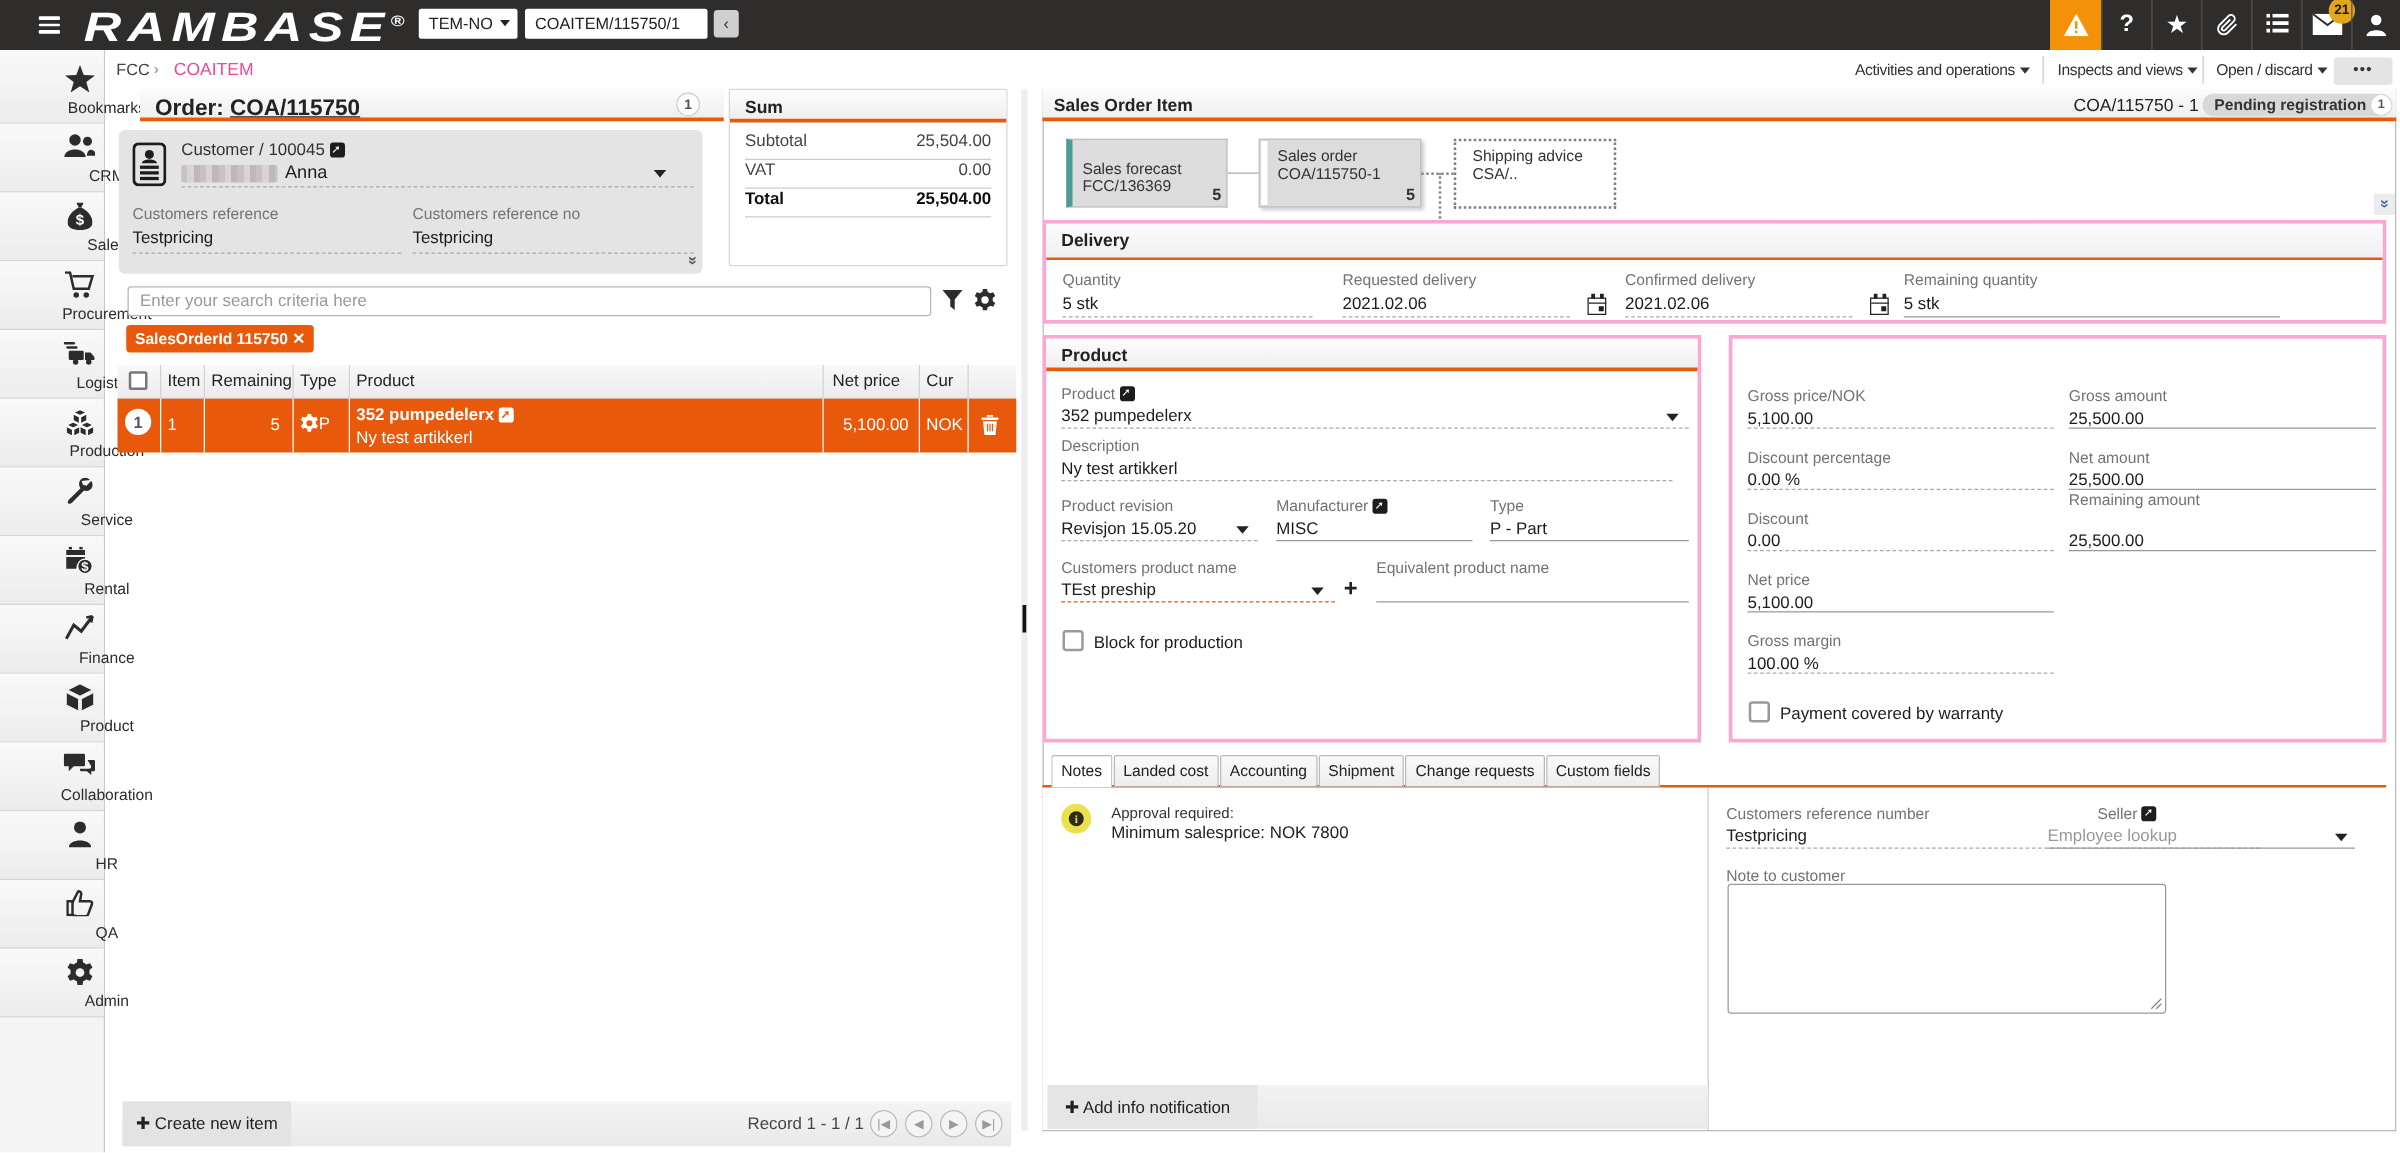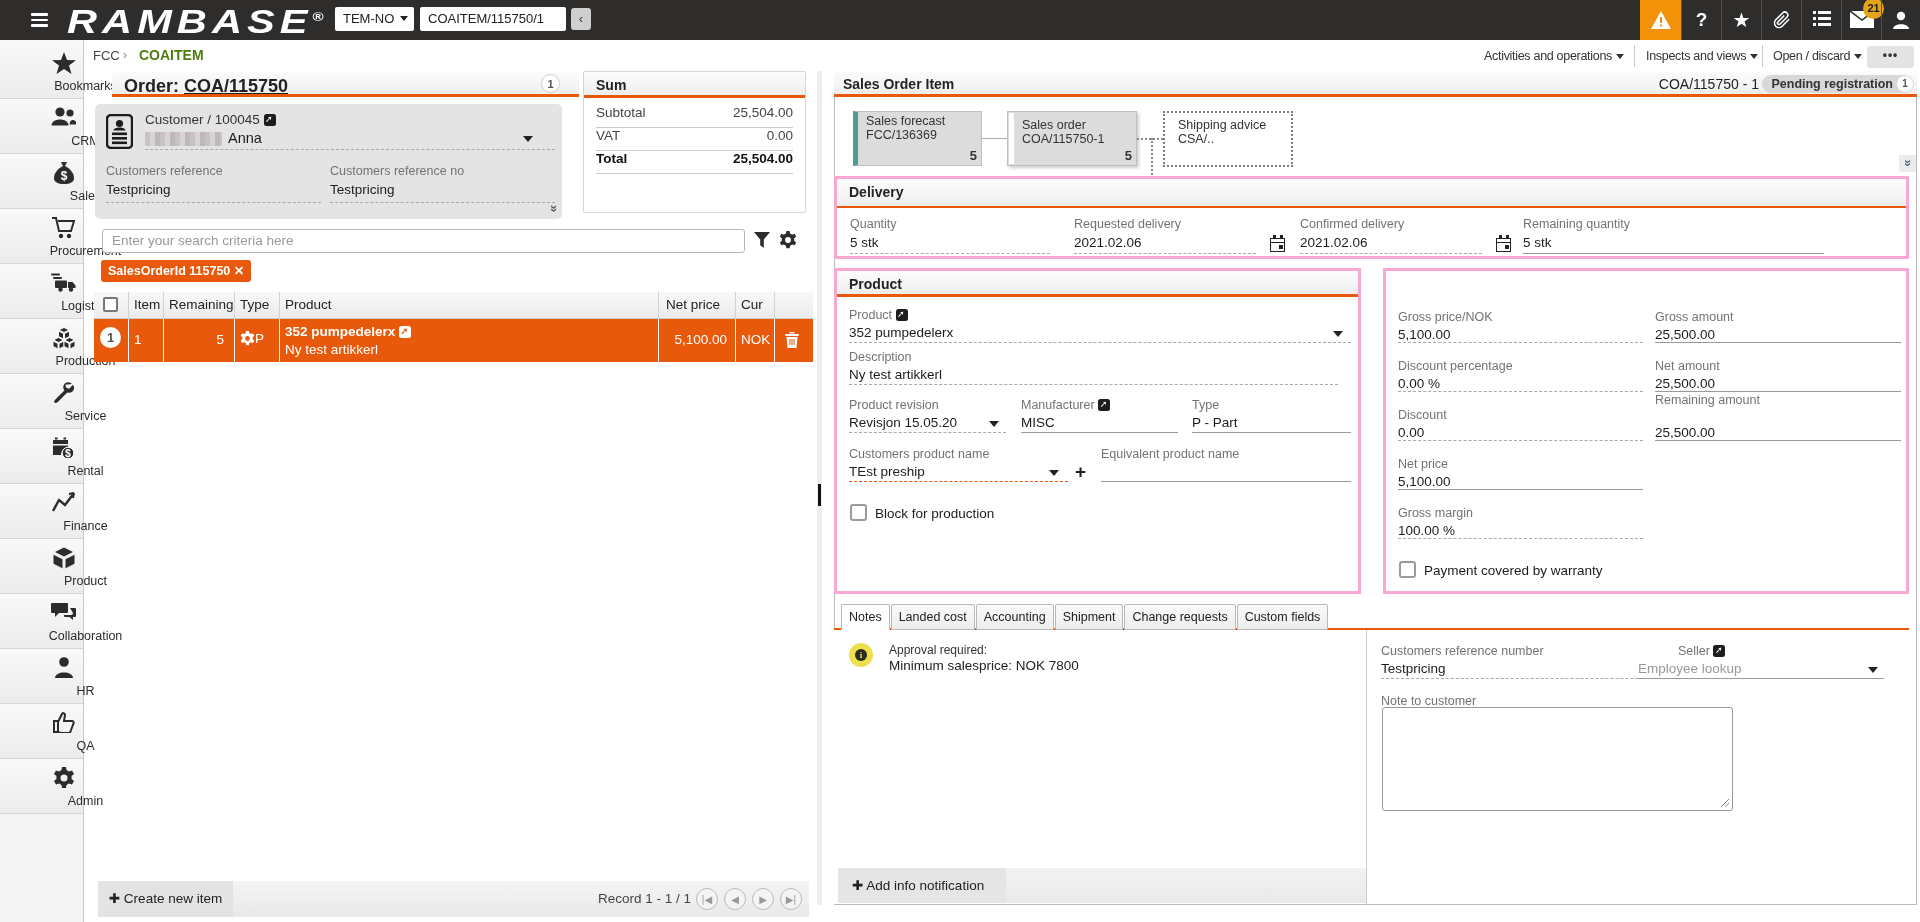--- a/index.html
+++ b/index.html
@@ -16,21 +16,21 @@
 #srchbox { position:absolute; left:420px; top:7px; width:146px; height:24px; background:#fff; border-radius:2px; font-size:13px; color:#222; line-height:24px; padding-left:8px; }
 #backbtn { position:absolute; left:571px; top:8px; width:20px; height:22px; background:#cfcfcf; border-radius:3px; color:#333; font-size:13px; text-align:center; line-height:22px; }
 .hicon { position:absolute; top:0; height:40px; border-left:1px solid #56524e; color:#fff; text-align:center; }
 #warnbtn { left:1640px; width:40px; background:#f39208; border-left:none; }
 .hicon svg { margin-top:11px; }
 #mailbadge { position:absolute; left:21px; top:-2px; width:21px; height:21px; background:#e3a51c; border-radius:50%; color:#1d1d1b; font-size:11px; font-weight:bold; line-height:21px; text-align:center; }
 
 #crumb { position:absolute; left:0; top:40px; width:1920px; height:32px; background:#fff; }
 #crumb .fcc { position:absolute; left:93px; top:8px; font-size:13px; color:#444; }
 #crumb .sep { position:absolute; left:123px; top:8px; font-size:12px; color:#888; }
-#crumb .coa { position:absolute; left:139px; top:7px; font-size:14px; font-weight:bold; color:#4d7c0f; }
+#crumb .coa { position:absolute; left:139px; top:7px; font-size:14px; font-weight:normal; color:#ec4899; }
 .topmenu { position:absolute; top:49px; font-size:12.5px; color:#333; letter-spacing:-0.3px; }
 .topmenu .car { display:inline-block; width:0; height:0; border-left:4px solid transparent; border-right:4px solid transparent; border-top:5px solid #333; margin-left:4px; vertical-align:middle; }
 .vsep { position:absolute; top:45px; width:1px; height:22px; background:#ccc; }
 #dots { position:absolute; left:1867px; top:46px; width:47px; height:22px; background:#e4e4e4; border-radius:3px; color:#333; text-align:center; font-weight:bold; font-size:12px; line-height:18px; letter-spacing:1px;}
 
 #sidebar { position:absolute; left:0; top:40px; width:84px; height:882px; background:#f4f4f4; border-right:1px solid #c9c9c9; }
 .sbitem { position:relative; width:83px; height:55px; border-bottom:1px solid #d4d4d4; background:linear-gradient(#f9f9f9,#ececec); text-align:center; color:#2c2c2c;padding-left:44px; }
 .sbitem .lbl { position:absolute; bottom:5px; width:100%; font-size:12.5px; }
 .sbitem svg { margin-top:8px; }
 
@@ -334,21 +334,21 @@
   <div class="pgc" style="left:626px;">◀</div>
   <div class="pgc" style="left:654px;">▶</div>
   <div class="pgc" style="left:682px;">▶|</div>
 </div>
 <div id="split"></div>
 <div id="splith"></div>
 
 <div id="rpanel"></div>
 <div id="rphead" class="phead">Sales Order Item<span id="rpid">COA/115750 - 1</span><span id="rppill">Pending registration<span class="c1">1</span></span></div>
 
-<div class="fbox" style="left:853px;top:111px;width:129px;height:55px;border-left:5px solid #4e9b98;padding:2px 0 0 8px;">Sales forecast<br>FCC/136369<span class="n5">5</span></div>
+<div class="fbox" style="left:853px;top:111px;width:129px;height:55px;border-left:5px solid #4e9b98;padding:16px 0 0 8px;">Sales forecast<br>FCC/136369<span class="n5">5</span></div>
 <div style="position:absolute;left:982px;top:138px;width:25px;height:1px;background:#aaa;"></div>
 <div class="fbox" style="left:1007px;top:111px;width:130px;height:55px;box-shadow:2px 2px 3px rgba(0,0,0,0.2);padding:6px 0 0 14px;"><div style="position:absolute;left:1px;top:1px;bottom:1px;width:5px;background:#fff;"></div>Sales order<br>COA/115750-1<span class="n5">5</span></div>
 <div style="position:absolute;left:1137px;top:138px;width:26px;height:0;border-top:2px dotted #888;"></div>
 <div style="position:absolute;left:1151px;top:138px;width:0;height:40px;border-left:2px dotted #888;"></div>
 <div class="fbox" id="fb3" style="left:1163px;top:111px;width:130px;height:56px;padding:5px 0 0 13px;">Shipping advice<br>CSA/..</div>
 <div style="position:absolute;left:1899px;top:155px;width:17px;height:17px;background:#ececec;color:#4a6d96;text-align:center;line-height:16px;font-size:13px;font-weight:bold;"><span style="display:inline-block;transform:rotate(90deg);">»</span></div>
 
 <div class="secbox" style="left:834px;top:176px;width:1075px;height:83px;">
   <div class="sechead" style="height:29px;">Delivery</div>
   <div class="flabel" style="left:13px;top:38px;">Quantity</div>

